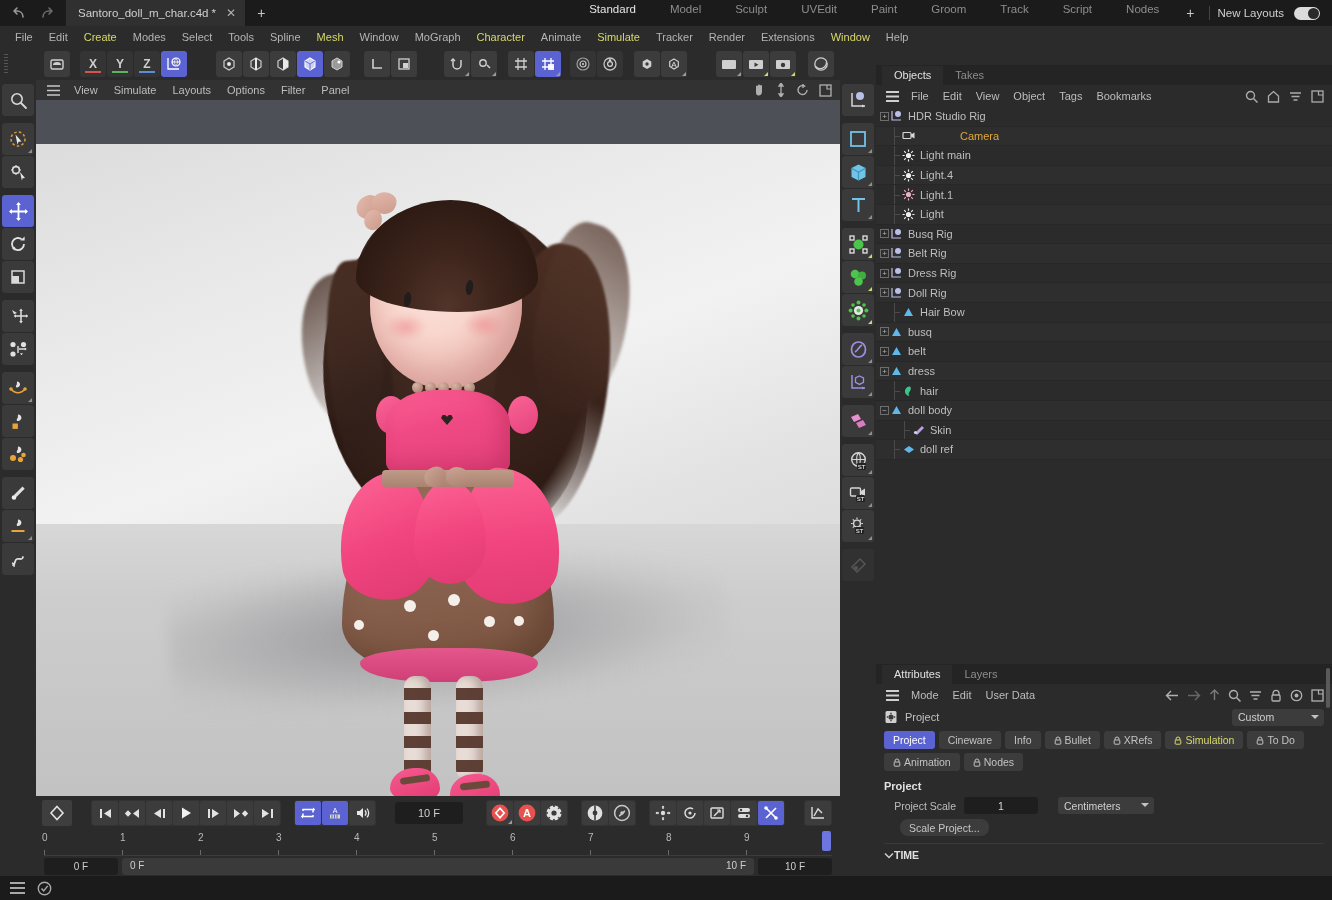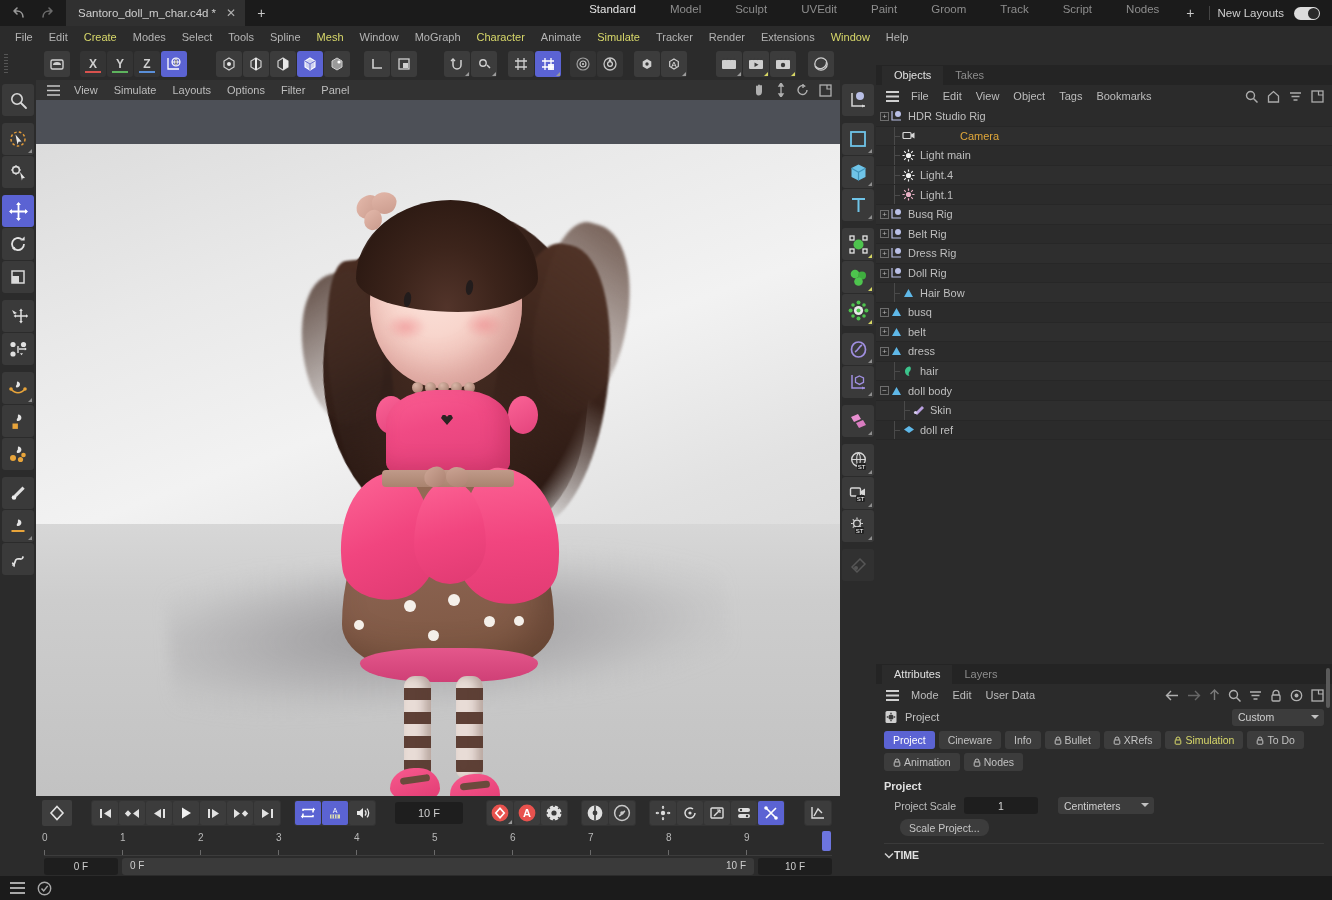--- a/index.html
+++ b/index.html
@@ -1130,20 +1130,32 @@
         <span class="oicon">
           <svg width="13" height="13" viewBox="0 0 13 13">
               <circle cx="6.5" cy="6.5" r="2.6" fill="#e8b0c4"></circle>
               <path d="M6.5 .5v2.2M6.5 10.3v2.2M.5 6.5h2.2M10.3 6.5h2.2M2.2 2.2l1.6 1.6M9.2 9.2l1.6 1.6M10.8 2.2L9.2 3.8M3.8 9.2l-1.6 1.6" stroke="#e8b0c4" stroke-width="1.2"></path>
             </svg>
         </span>
         <span class="oname">Light.1</span>
 
       </div>
 
+      <div class="orow">
+        <span class="oexp blank"></span>
+        <span class="otree"></span>
+        <span class="oicon">
+          <svg width="13" height="13" viewBox="0 0 13 13">
+              <circle cx="6.5" cy="6.5" r="2.6" fill="#f0f0f0"></circle>
+              <path d="M6.5 .5v2.2M6.5 10.3v2.2M.5 6.5h2.2M10.3 6.5h2.2M2.2 2.2l1.6 1.6M9.2 9.2l1.6 1.6M10.8 2.2L9.2 3.8M3.8 9.2l-1.6 1.6" stroke="#f0f0f0" stroke-width="1.2"></path>
+            </svg>
+        </span>
+        <span class="oname">Light</span>
+
+      </div>
 
       <div class="orow">
         <span class="oexp">+</span>
         <span class="oicon">
           <svg width="14" height="12" viewBox="0 0 14 12">
               <path d="M2 1v9h9" stroke="#b9bfe6" stroke-width="1.2" fill="none"></path>
               <circle cx="8" cy="4" r="3" fill="#b9bfe6"></circle>
             </svg>
         </span>
         <span class="oname">Busq Rig</span>

